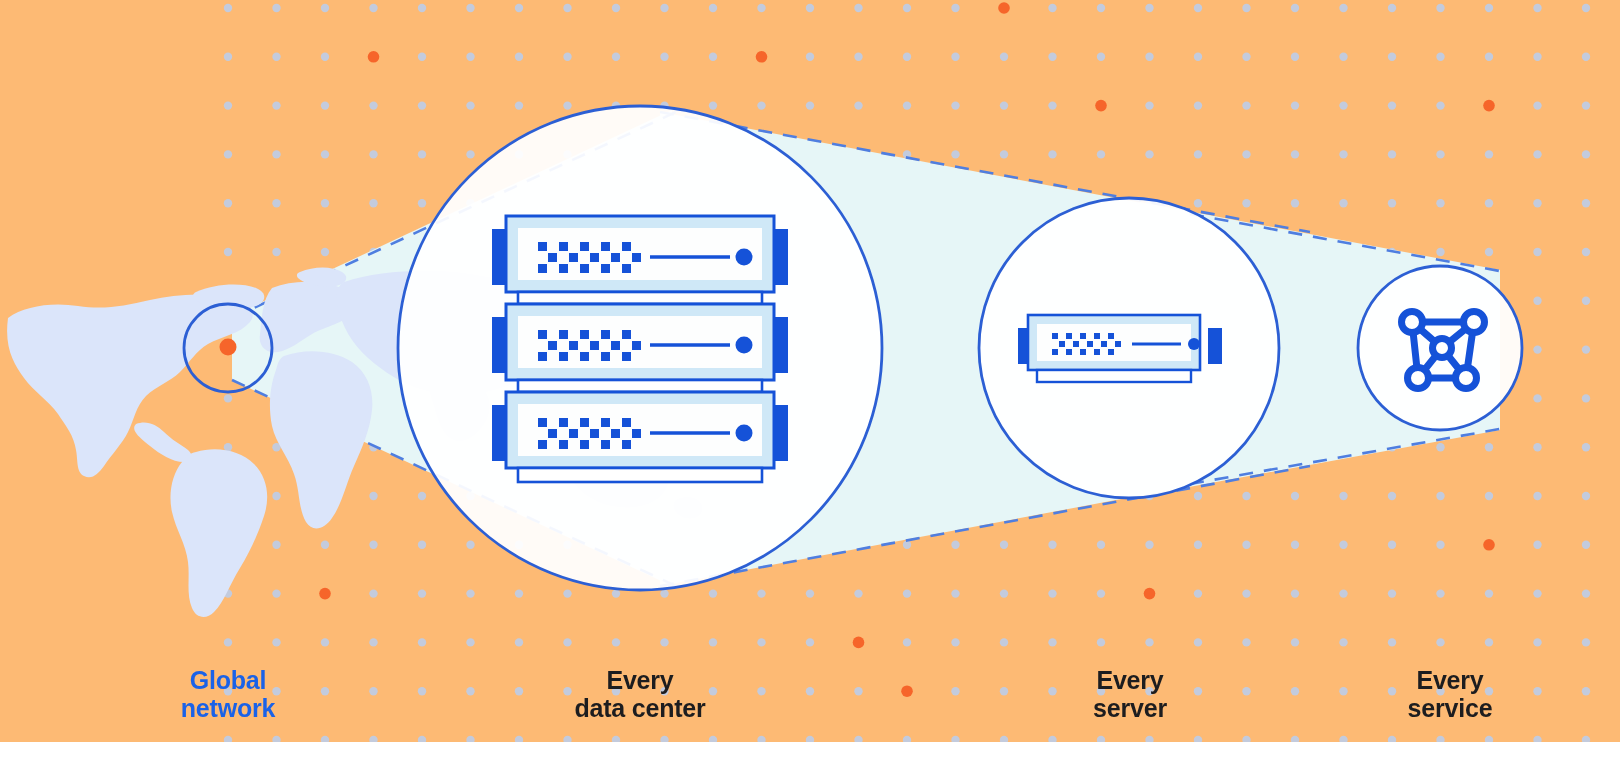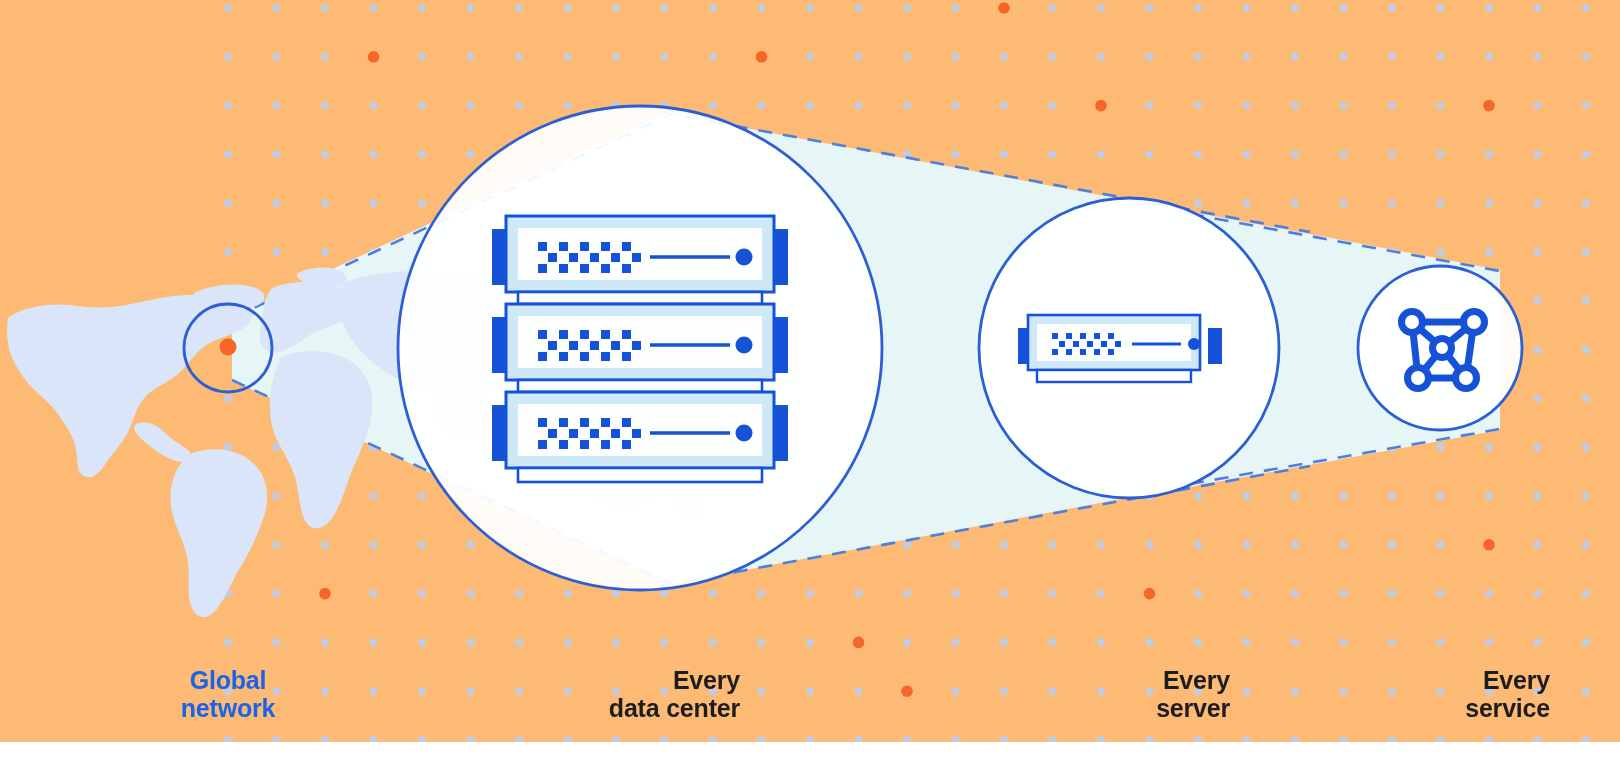--- a/index.html
+++ b/index.html
@@ -28,21 +28,21 @@
     position: absolute;
     text-align: center;
     font-family: "Liberation Sans", sans-serif;
     font-size: 25px;
     font-weight: bold;
     line-height: 1.12;
     letter-spacing: -0.2px;
     white-space: pre-line;
     -webkit-font-smoothing: antialiased;
   }
-  .caption.dark { color: #1d1d1f; text-align: right; }
+  .caption.dark { color: #1d1d1f; }
   .caption.brand { color: #1a62e8; }
   .cap-global   { left: 128px;  top: 666px; width: 200px; }
   .cap-dc       { left: 540px;  top: 666px; width: 200px; }
   .cap-server   { left: 1030px; top: 666px; width: 200px; }
   .cap-service  { left: 1350px; top: 666px; width: 200px; }
 </style>
 </head>
 <body>
 
 <div id="stage">

